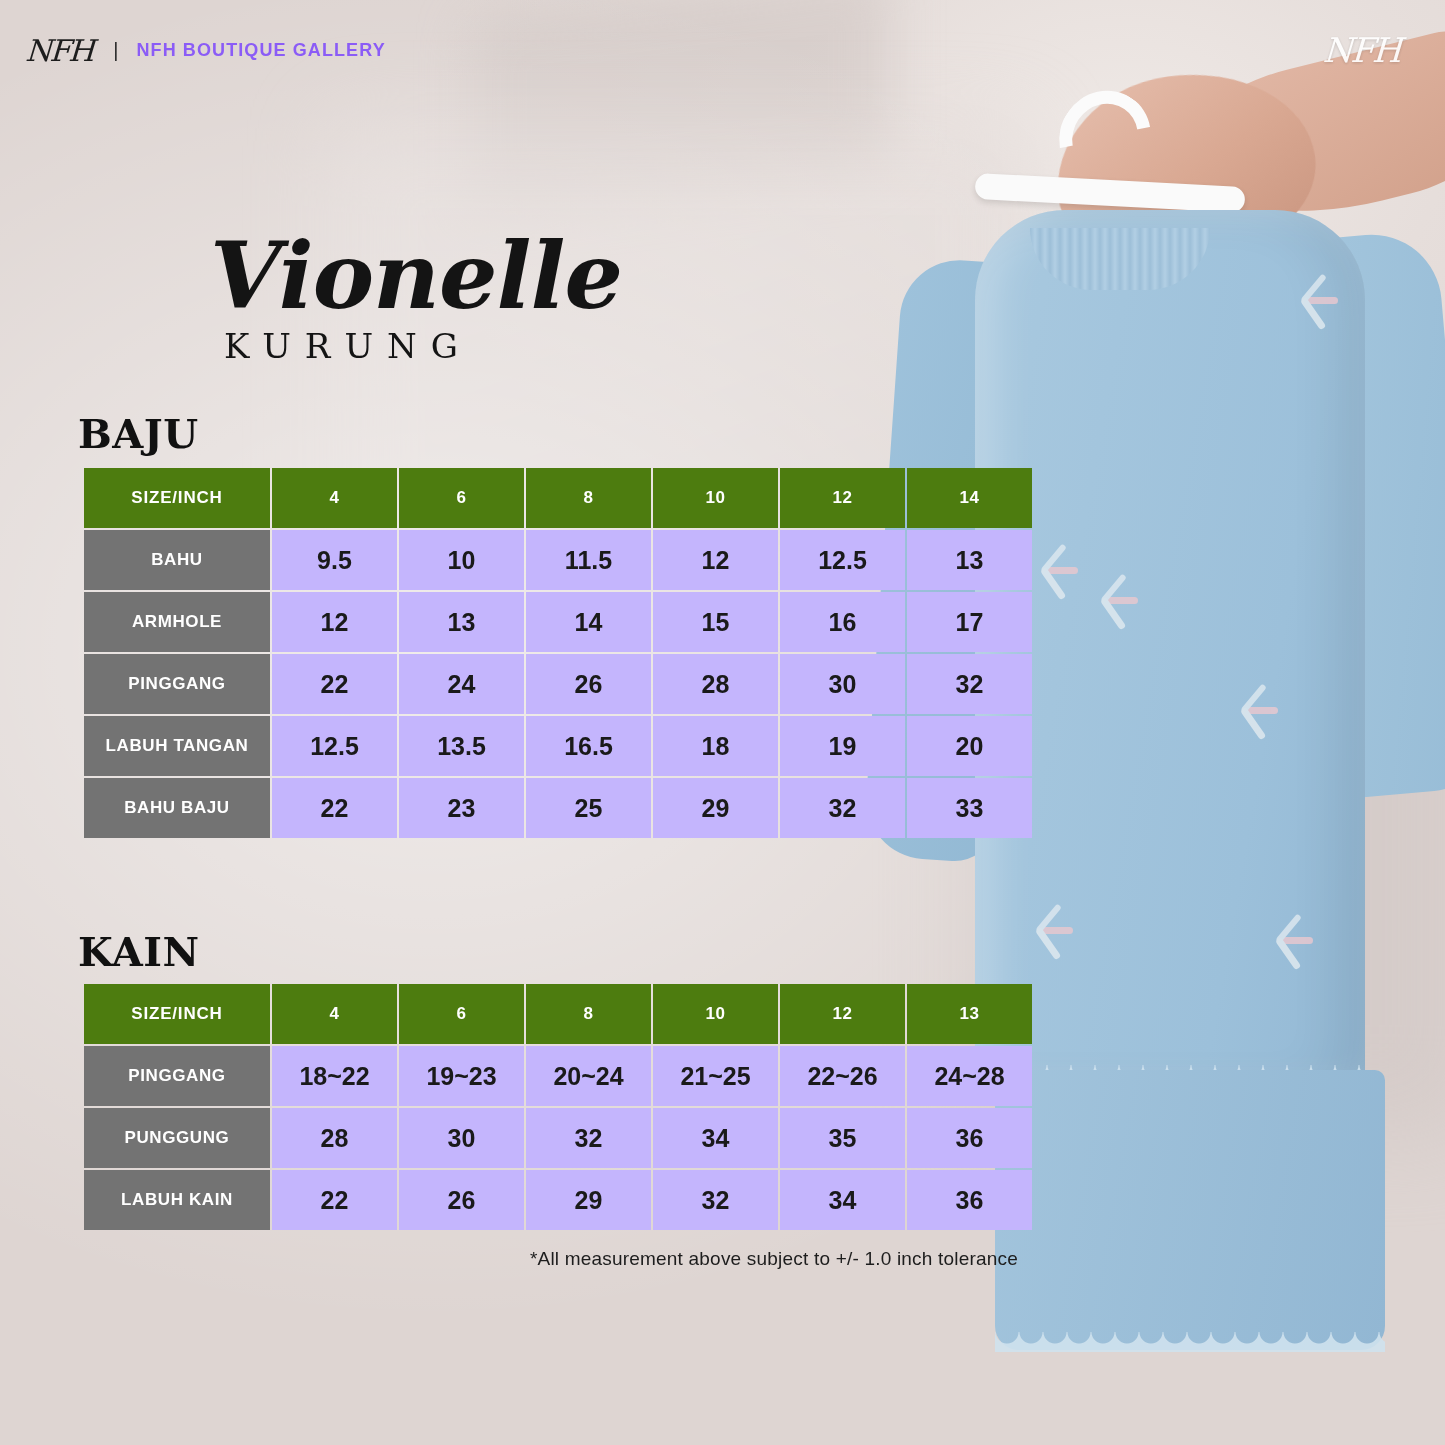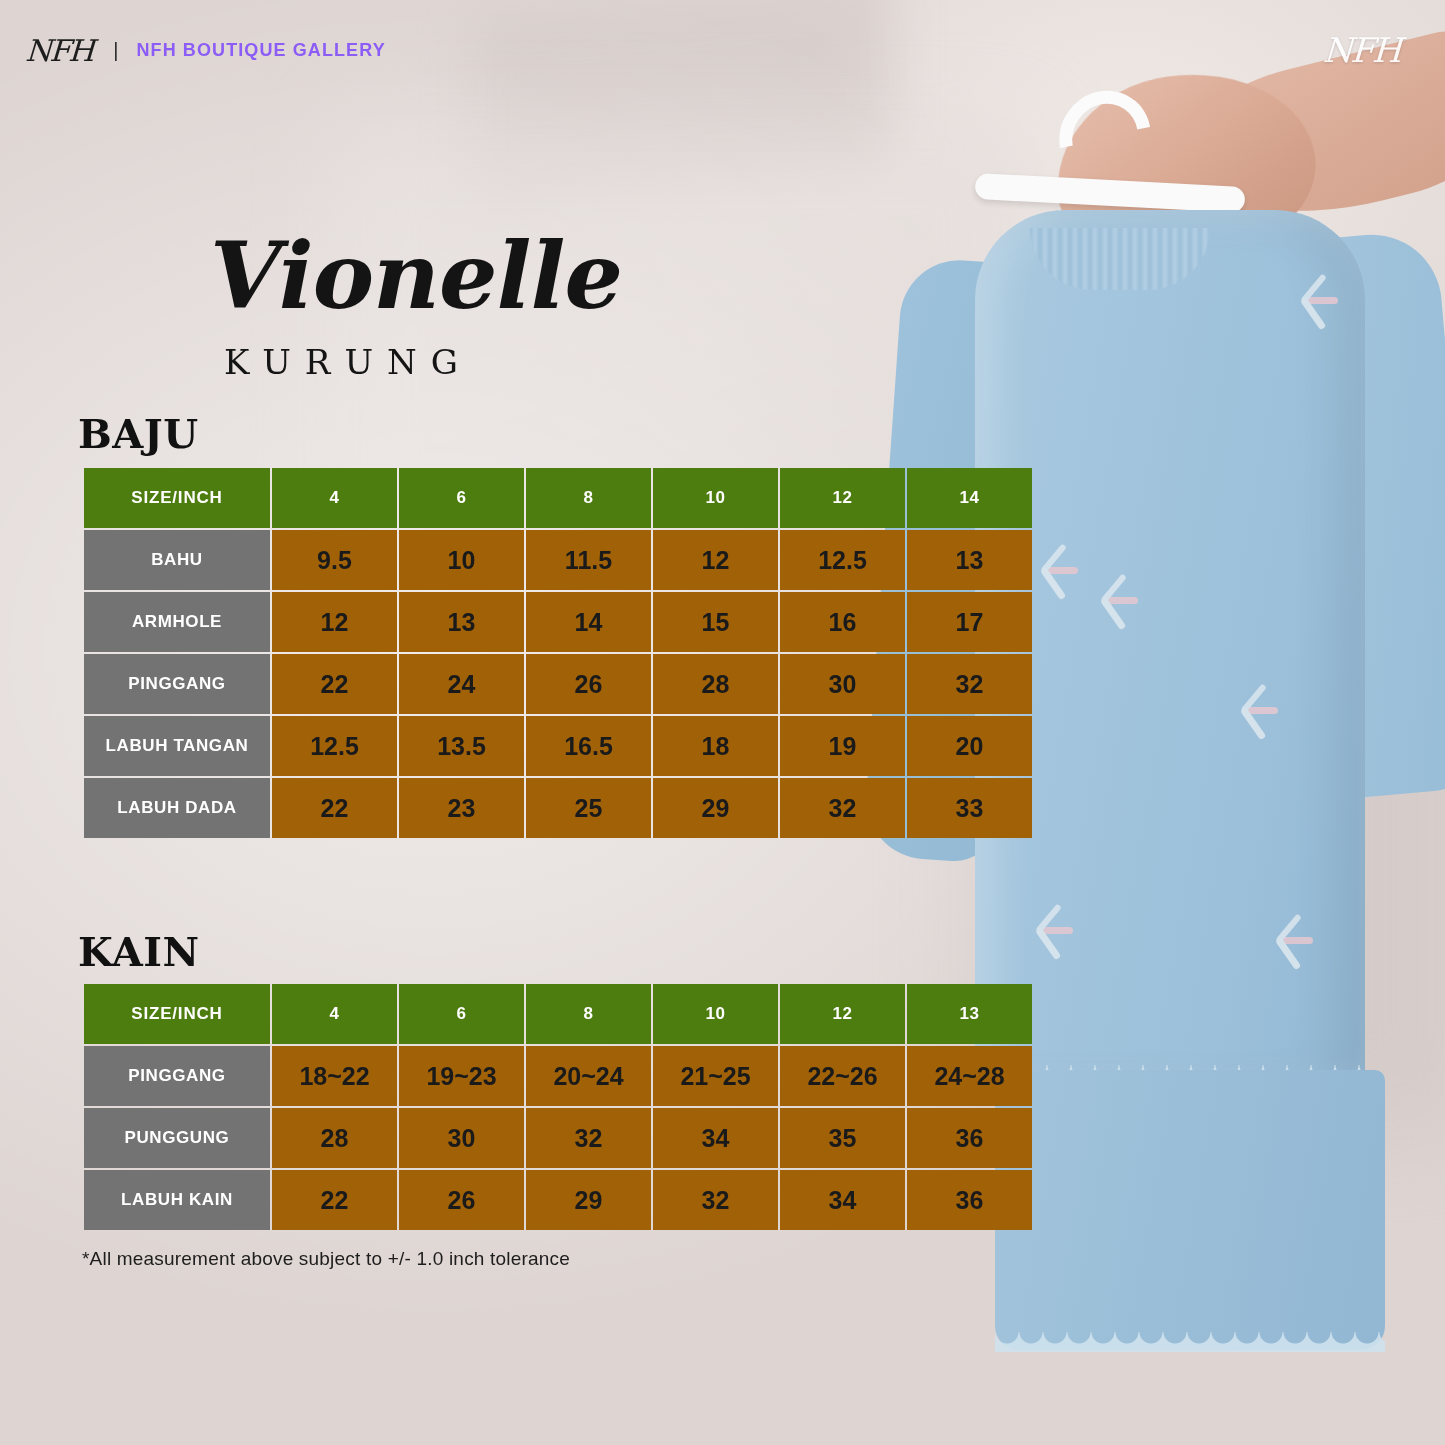--- a/index.html
+++ b/index.html
@@ -228,21 +228,21 @@
     font-size: 92px;
     line-height: 1;
     color: #141414;
     letter-spacing: -1px;
   }
   .title-sub {
     font-family: "DejaVu Serif", serif;
     font-size: 34px;
     letter-spacing: 14px;
     color: #141414;
-    margin-top: 20px;
+    margin-top: 4px;
     padding-left: 14px;
   }
 
   
   .section-head {
     position: absolute;
     font-family: "DejaVu Serif", serif;
     font-weight: bold;
     font-size: 40px;
     color: #111;
@@ -278,32 +278,32 @@
   }
   .hcell.size-label { letter-spacing: .8px; }
   .rcell {
     background: #737373;
     color: #ffffff;
     font-size: 17px;
     font-weight: bold;
     letter-spacing: .6px;
   }
   .vcell {
-    background: #a16207;
+    background: #c4b5fd;
     color: #1a1a1a;
     font-size: 25px;
     font-weight: bold;
   }
   .vcell.range { font-size: 25px; }
 
   .note {
     position: absolute;
     left: 82px; top: 1248px;
     width: 936px;
-    text-align: left;
+    text-align: right;
     font-size: 19px;
     color: #1d1d1d;
     letter-spacing: .2px;
   }
 </style>
 </head>
 <body>
 
 <div id="page">
 
@@ -414,21 +414,21 @@
       <tr>
         <td class="rcell">LABUH TANGAN</td>
         <td class="vcell">12.5</td>
         <td class="vcell">13.5</td>
         <td class="vcell">16.5</td>
         <td class="vcell">18</td>
         <td class="vcell">19</td>
         <td class="vcell">20</td>
       </tr>
       <tr>
-        <td class="rcell">LABUH DADA</td>
+        <td class="rcell">BAHU BAJU</td>
         <td class="vcell">22</td>
         <td class="vcell">23</td>
         <td class="vcell">25</td>
         <td class="vcell">29</td>
         <td class="vcell">32</td>
         <td class="vcell">33</td>
       </tr>
     </tbody>
   </table>
 

